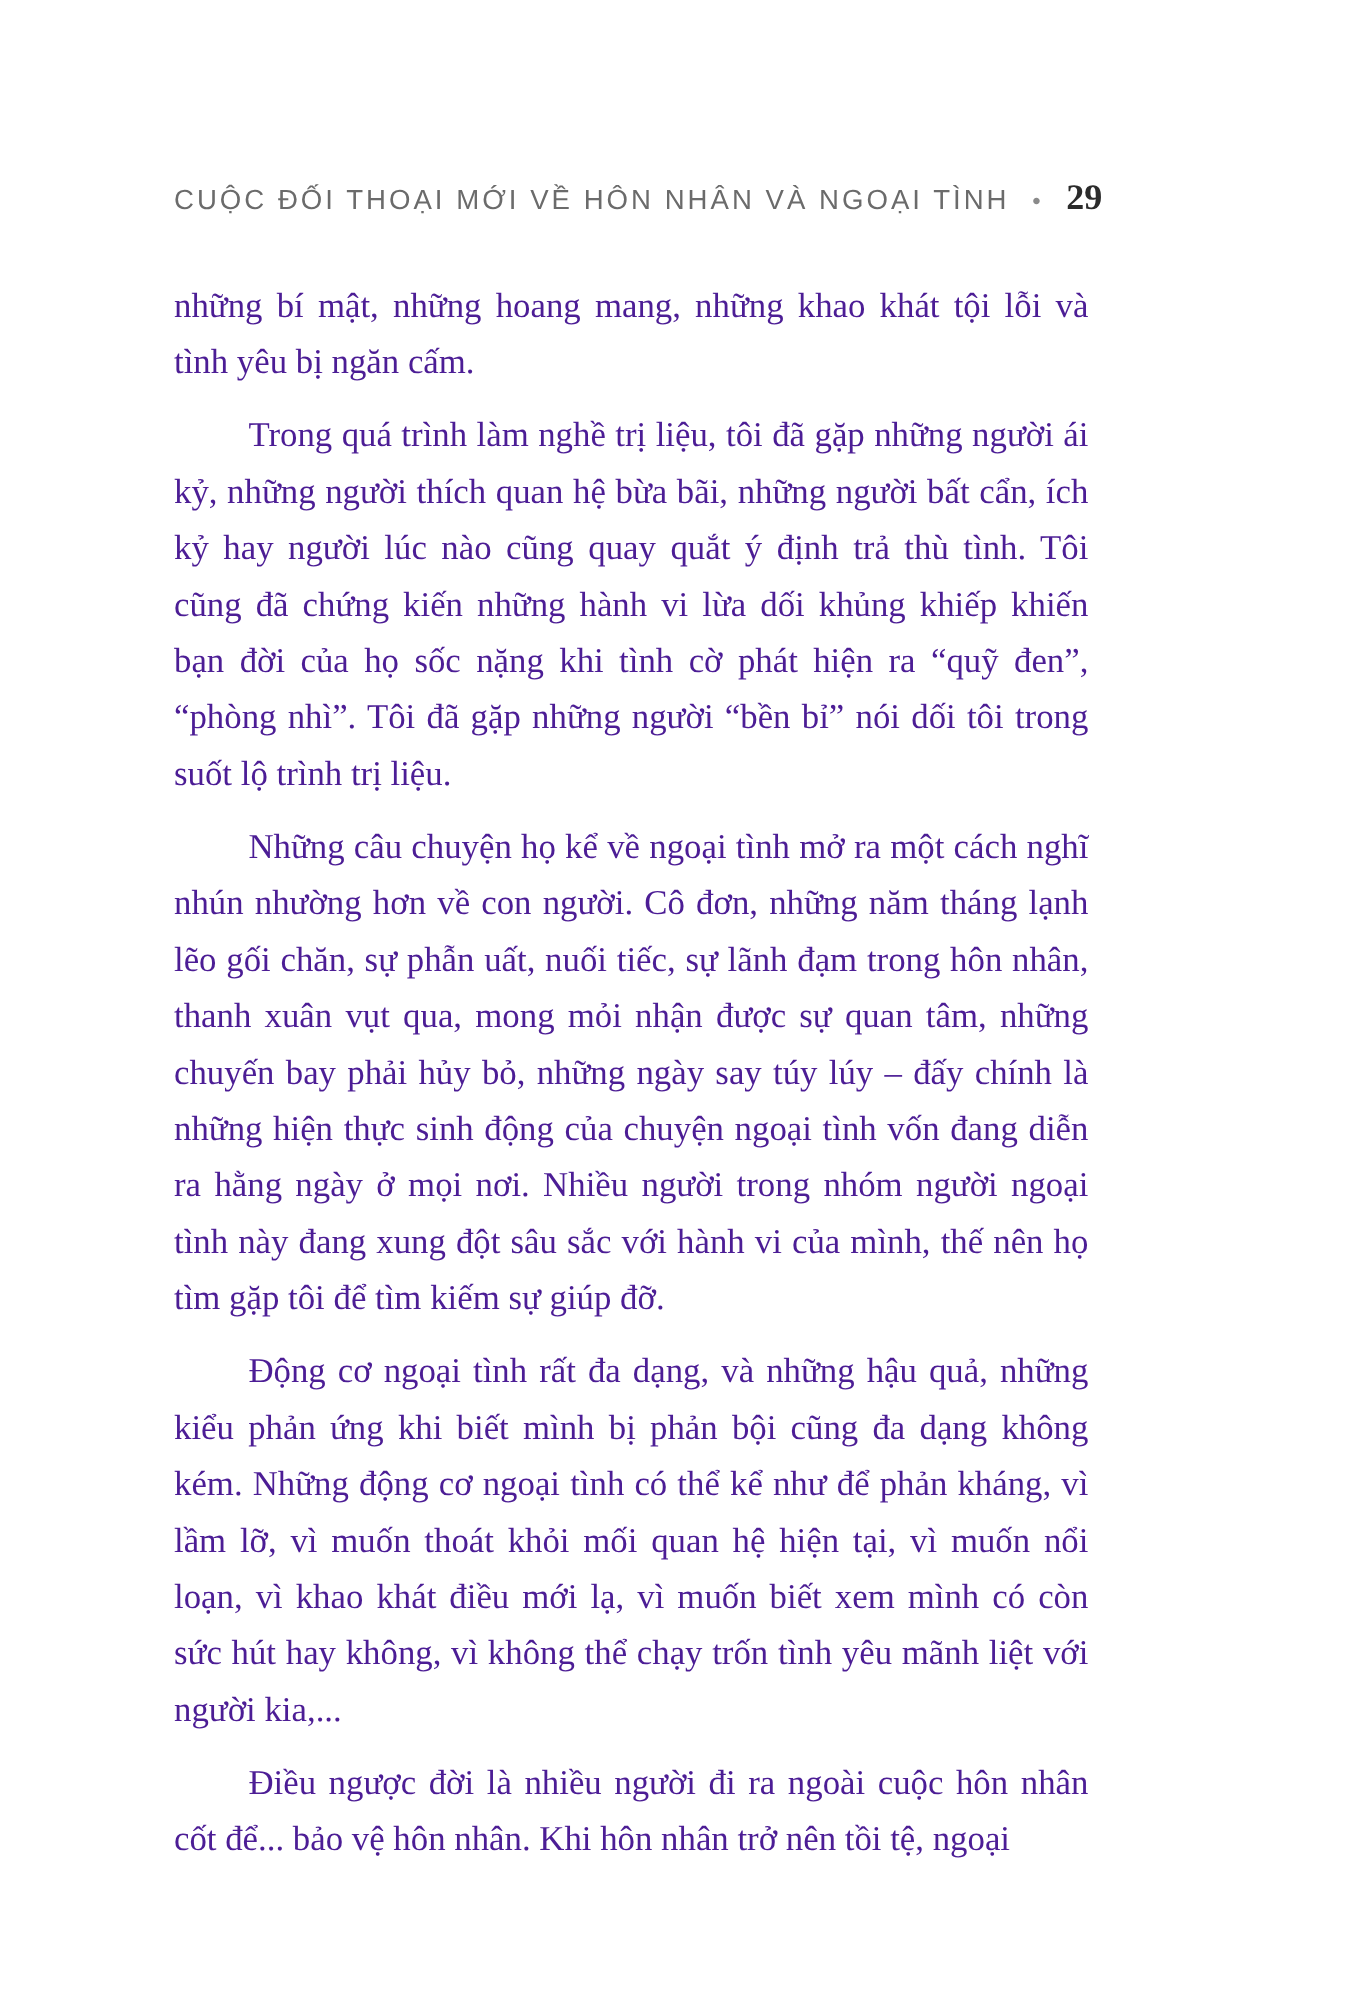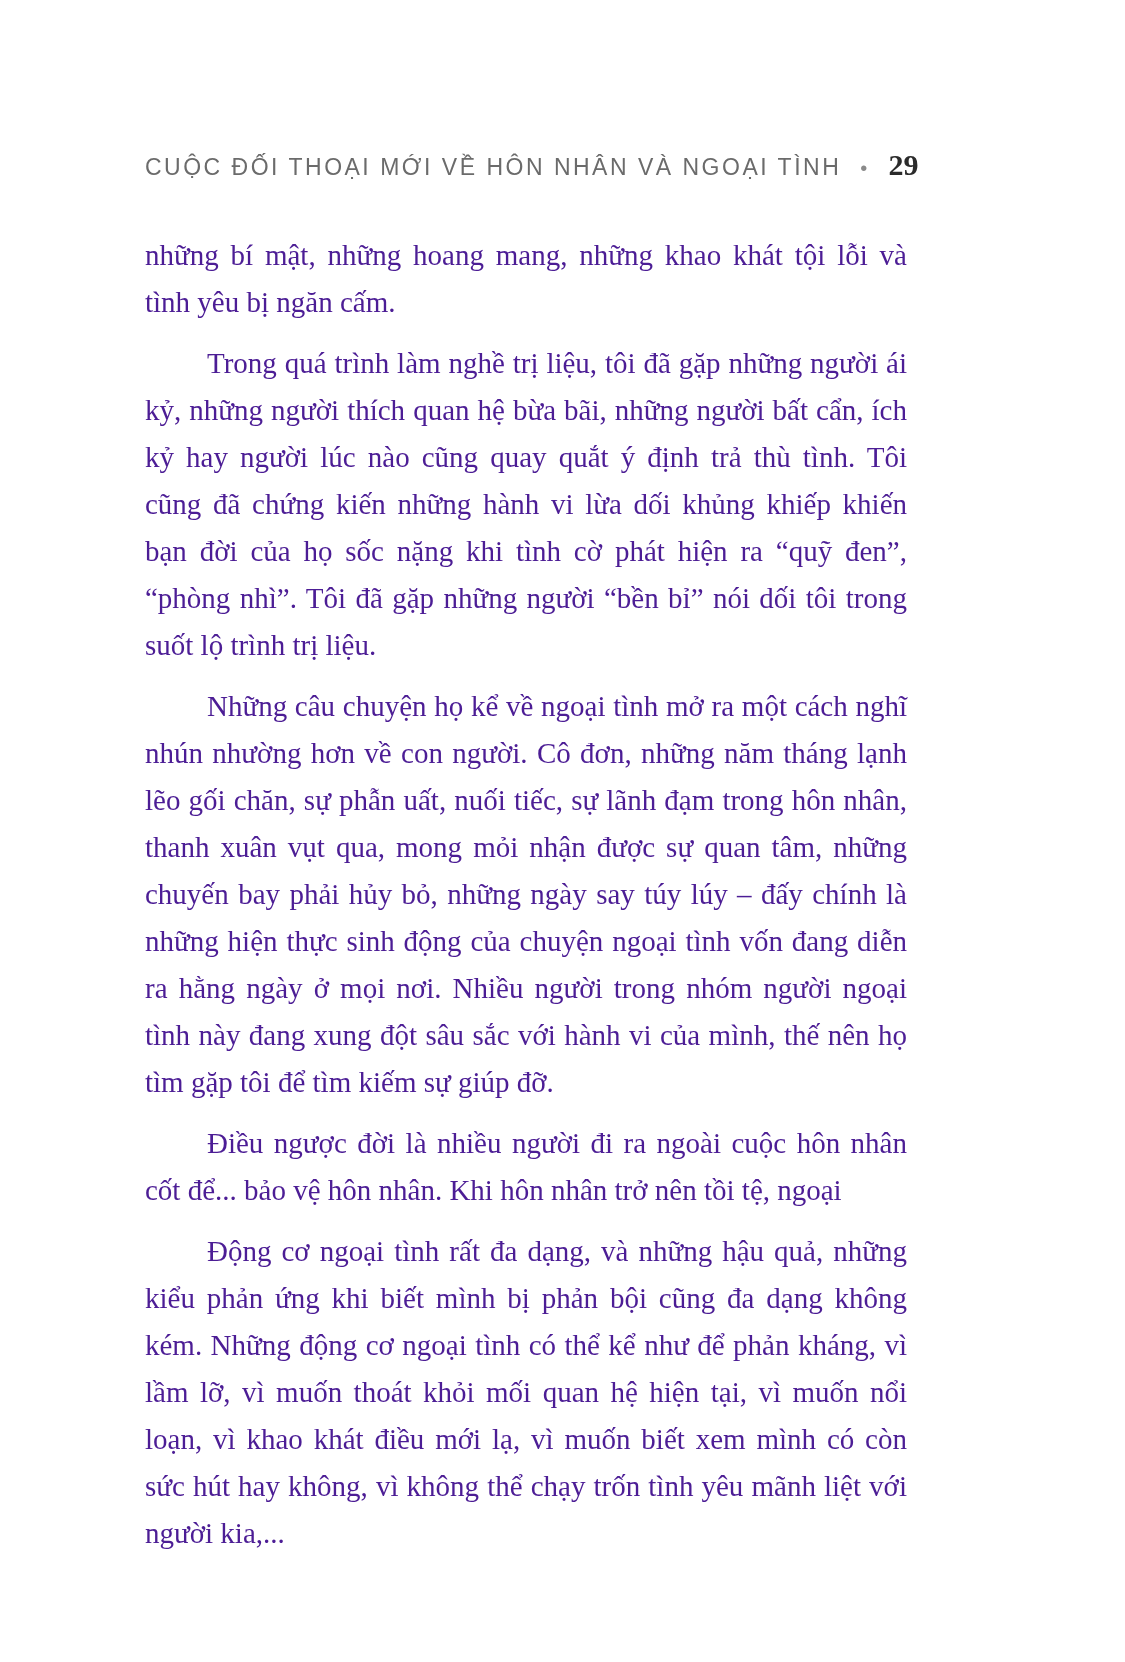--- a/index.html
+++ b/index.html
@@ -66,17 +66,17 @@
   <div class="running-header">
     <span>CUỘC ĐỐI THOẠI MỚI VỀ HÔN NHÂN VÀ NGOẠI TÌNH</span>
     <span class="sep">•</span>
     <span class="pagenum">29</span>
   </div>
 
   <div class="body-text">
     <p class="no-indent">những bí mật, những hoang mang, những khao khát tội lỗi và tình yêu bị ngăn cấm.</p>
     <p>Trong quá trình làm nghề trị liệu, tôi đã gặp những người ái kỷ, những người thích quan hệ bừa bãi, những người bất cẩn, ích kỷ hay người lúc nào cũng quay quắt ý định trả thù tình. Tôi cũng đã chứng kiến những hành vi lừa dối khủng khiếp khiến bạn đời của họ sốc nặng khi tình cờ phát hiện ra “quỹ đen”, “phòng nhì”. Tôi đã gặp những người “bền bỉ” nói dối tôi trong suốt lộ trình trị liệu.</p>
     <p>Những câu chuyện họ kể về ngoại tình mở ra một cách nghĩ nhún nhường hơn về con người. Cô đơn, những năm tháng lạnh lẽo gối chăn, sự phẫn uất, nuối tiếc, sự lãnh đạm trong hôn nhân, thanh xuân vụt qua, mong mỏi nhận được sự quan tâm, những chuyến bay phải hủy bỏ, những ngày say túy lúy – đấy chính là những hiện thực sinh động của chuyện ngoại tình vốn đang diễn ra hằng ngày ở mọi nơi. Nhiều người trong nhóm người ngoại tình này đang xung đột sâu sắc với hành vi của mình, thế nên họ tìm gặp tôi để tìm kiếm sự giúp đỡ.</p>
+    <p>Động cơ ngoại tình rất đa dạng, và những hậu quả, những kiểu phản ứng khi biết mình bị phản bội cũng đa dạng không kém. Những động cơ ngoại tình có thể kể như để phản kháng, vì lầm lỡ, vì muốn thoát khỏi mối quan hệ hiện tại, vì muốn nổi loạn, vì khao khát điều mới lạ, vì muốn biết xem mình có còn sức hút hay không, vì không thể chạy trốn tình yêu mãnh liệt với người kia,...</p>
     <p>Điều ngược đời là nhiều người đi ra ngoài cuộc hôn nhân cốt để... bảo vệ hôn nhân. Khi hôn nhân trở nên tồi tệ, ngoại</p>
-    <p>Động cơ ngoại tình rất đa dạng, và những hậu quả, những kiểu phản ứng khi biết mình bị phản bội cũng đa dạng không kém. Những động cơ ngoại tình có thể kể như để phản kháng, vì lầm lỡ, vì muốn thoát khỏi mối quan hệ hiện tại, vì muốn nổi loạn, vì khao khát điều mới lạ, vì muốn biết xem mình có còn sức hút hay không, vì không thể chạy trốn tình yêu mãnh liệt với người kia,...</p>
   </div>
 
 </div>
 
 </body></html>

